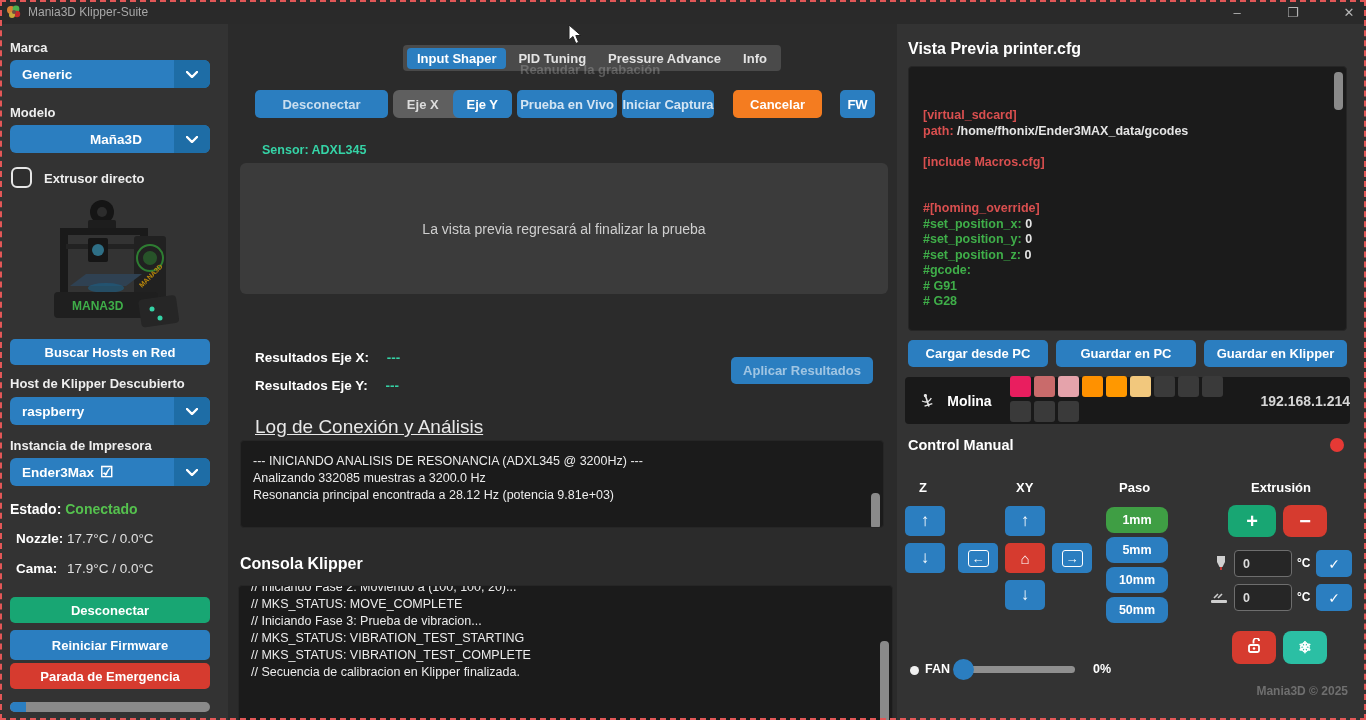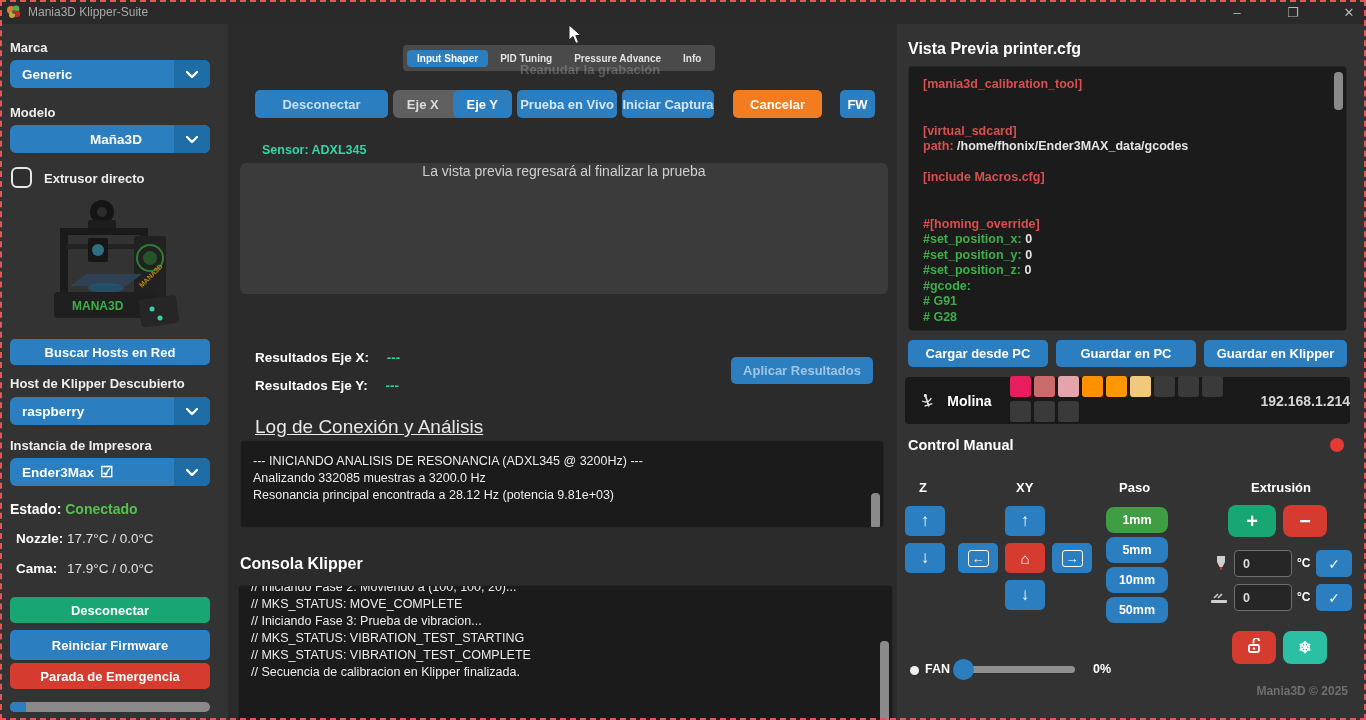--- a/index.html
+++ b/index.html
@@ -23,21 +23,21 @@
   .dd { position:absolute; height:28px; background:#2b7ec0; border-radius:6px; display:flex; align-items:center; color:#fff; font-size:13.5px; font-weight:600; padding-left:12px; }
   .dd .caret { position:absolute; right:0; top:0; width:36px; height:28px; background:#1e6da6; border-radius:0 6px 6px 0; display:flex; align-items:center; justify-content:center; }
   .btn { border:none; border-radius:5px; font-family:"Liberation Sans",sans-serif; font-weight:600; color:#fff; cursor:pointer; }
   .btn-blue { background:#2b7ec0; }
   .btn-orange { background:#f47c20; }
   .btn-green { background:#18a673; }
   .btn-red { background:#d63b2f; }
 
   
   .tabbar { position:absolute; left:175px; top:21px; height:26px; background:#4a4a4a; border-radius:4px; display:flex; align-items:center; padding:0 4px; gap:2px; }
-  .tab { color:#e3e3e3; font-size:10px; font-weight:600; padding:3px 10px; border-radius:4px; cursor:pointer; white-space:nowrap; }
+  .tab { color:#e3e3e3; font-size:13px; font-weight:600; padding:3px 10px; border-radius:4px; cursor:pointer; white-space:nowrap; }
   .tab.active { background:#2b7ec0; color:#fff; }
   .ghost { position:absolute; left:292px; top:38px; color:rgba(170,170,170,0.38); font-size:13px; font-weight:600; z-index:6; pointer-events:none; }
 
   .codebox { background:#1b1b1b; border-radius:4px; border:1px solid #262626; position:absolute; overflow:hidden; }
   .logline { color:#ececec; font-size:12.5px; line-height:17px; font-weight:500; }
   .thumb { position:absolute; background:#8a8a8a; border-radius:4px; width:9px; }
 
   .cfgline { font-size:12.5px; line-height:15.5px; font-weight:600; white-space:pre; }
   .cfg-red { color:#d94f4f; }
   .cfg-green { color:#3fae49; }
@@ -180,21 +180,21 @@
     <button class="btn btn-blue" style="position:absolute;left:289px;top:66px;width:100px;height:28px;font-size:13px;color:rgba(255,255,255,0.8);">Prueba en Vivo</button>
     <button class="btn btn-blue" style="position:absolute;left:394px;top:66px;width:92px;height:28px;font-size:13px;color:rgba(255,255,255,0.8);">Iniciar Captura</button>
     <button class="btn btn-orange" style="position:absolute;left:505px;top:66px;width:89px;height:28px;font-size:13px;">Cancelar</button>
     <button class="btn btn-blue" style="position:absolute;left:612px;top:66px;width:35px;height:28px;font-size:13px;">FW</button>
 
     <div style="position:absolute;left:34px;top:119px;font-size:12.5px;font-weight:bold;color:#35d3a6;">
       <span>Sensor:</span>
       <span>ADXL345</span>
     </div>
 
-    <div style="position:absolute;left:12px;top:139px;width:648px;height:131px;background:#3b3b3b;border-radius:6px;display:flex;align-items:flex-start;justify-content:center;">
+    <div style="position:absolute;left:12px;top:139px;width:648px;height:131px;background:#3b3b3b;border-radius:6px;display:flex;align-items:center;justify-content:center;">
       <span style="color:#cfcfcf;font-size:14px;">La vista previa regresará al finalizar la prueba</span>
     </div>
 
     <div style="position:absolute;left:27px;top:326px;font-size:13.5px;">
       <span style="color:#fff;font-weight:bold;">Resultados Eje X:</span>
       <span style="color:#35d3a6;font-weight:bold;margin-left:14px;">---</span>
     </div>
     <div style="position:absolute;left:27px;top:354px;font-size:13.5px;">
       <span style="color:#fff;font-weight:bold;">Resultados Eje Y:</span>
       <span style="color:#35d3a6;font-weight:bold;margin-left:14px;">---</span>
@@ -219,21 +219,20 @@
       <div class="logline">// MKS_STATUS: VIBRATION_TEST_COMPLETE</div>
       <div class="logline">// Secuencia de calibracion en Klipper finalizada.</div>
       <div class="thumb" style="right:3px;top:55px;height:85px;"></div>
     </div>
   </div>
 
   <div class="rightcol">
     <div style="position:absolute;left:11px;top:16px;color:#fff;font-size:16px;font-weight:bold;">Vista Previa printer.cfg</div>
 
     <div class="codebox" style="left:11px;top:42px;width:439px;height:265px;padding:10px 14px;">
-      <div class="cfgline cfg-red">[mania3d_calibration_tool]</div>
       <div class="cfgline">&nbsp;</div>
       <div class="cfgline">&nbsp;</div>
       <div class="cfgline cfg-red">[virtual_sdcard]</div>
       <div class="cfgline"><span class="cfg-red">path: </span><span class="cfg-white">/home/fhonix/Ender3MAX_data/gcodes</span></div>
       <div class="cfgline">&nbsp;</div>
       <div class="cfgline cfg-red">[include Macros.cfg]</div>
       <div class="cfgline">&nbsp;</div>
       <div class="cfgline">&nbsp;</div>
       <div class="cfgline cfg-red">#[homing_override]</div>
       <div class="cfgline"><span class="cfg-green">#set_position_x: </span><span class="cfg-white">0</span></div>

